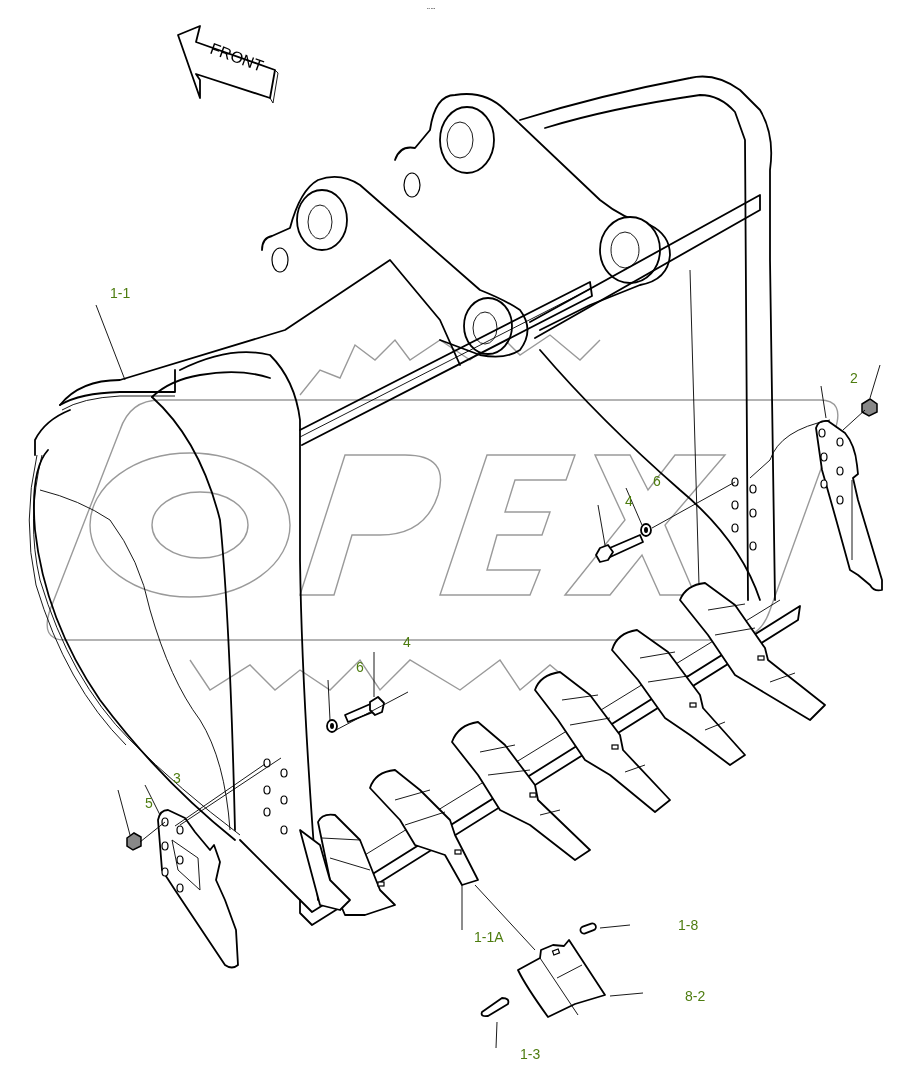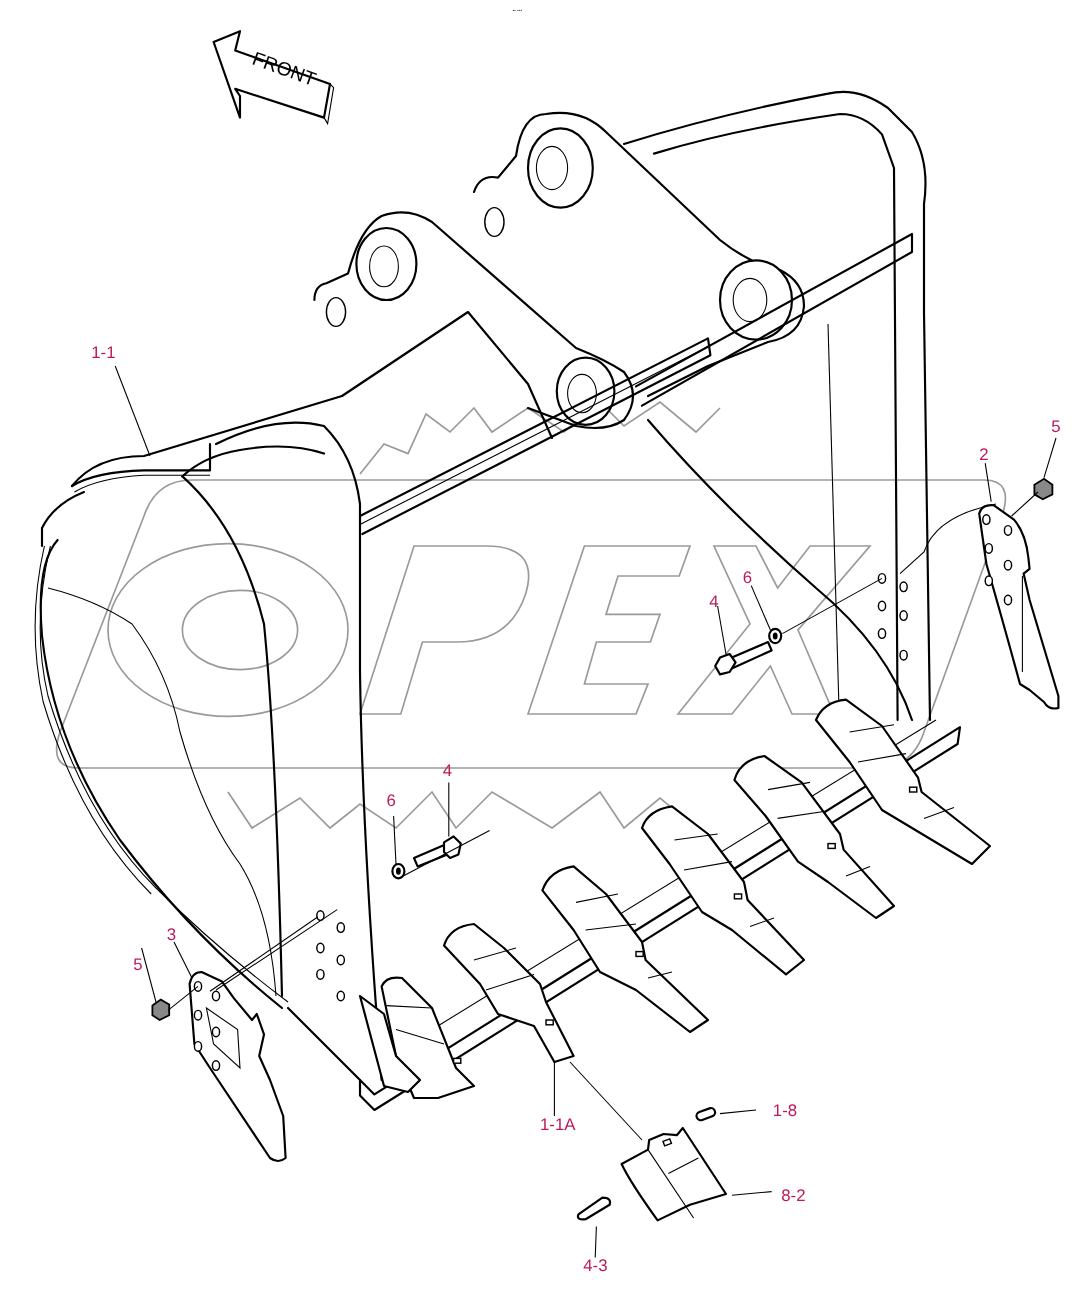--- a/index.html
+++ b/index.html
@@ -6,21 +6,21 @@
   body { width: 905px; height: 1082px; overflow: hidden; position: relative; font-family: "Liberation Sans", sans-serif; }
   #stage { position: absolute; left: 0; top: 0; width: 905px; height: 1082px; }
   svg { position: absolute; left: 0; top: 0; }
   .ln { fill: none; stroke: #000; stroke-width: 1.8; stroke-linejoin: round; stroke-linecap: round; }
   .th { fill: none; stroke: #000; stroke-width: 0.9; }
   .lead { fill: none; stroke: #000; stroke-width: 0.9; }
   .wm { fill: none; stroke: #9a9a9a; stroke-width: 1.4; }
   .part { fill: #fff; stroke: #000; stroke-width: 1.8; stroke-linejoin: round; }
   .hole { fill: #fff; stroke: #000; stroke-width: 1.2; }
   .nut { fill: #888; stroke: #000; stroke-width: 1.5; }
-  .callout { position: absolute; font-size: 14px; color: #be185d; line-height: 1; white-space: nowrap; }
+  .callout { position: absolute; font-size: 14px; color: #4d7c0f; line-height: 1; white-space: nowrap; margin-left: 34px; }
   .front-text { font-size: 16px; font-family: "Liberation Sans", sans-serif; }
   .tiny { position: absolute; font-size: 4px; color: #555; }
 </style>
 </head>
 <body>
 
 <div id="stage">
 <svg width="905" height="1082" viewBox="0 0 905 1082">
 
   <g>
@@ -220,23 +220,23 @@
     <path class="lead" d="M475 885 L535 950"></path>
     <path class="lead" d="M600 928 L630 925"></path>
     <path class="lead" d="M610 996 L643 993"></path>
     <path class="lead" d="M497 1022 L496 1048"></path>
   </g>
 </svg>
 
 <div class="tiny" style="left:427px;top:6px;">•• •••</div>
 
 <div class="callout" style="left:76px;top:286px;">1-1</div>
-<div class="callout" style="left:450px;top:930px;">1-1A</div>
+<div class="callout" style="left:440px;top:930px;">1-1A</div>
 <div class="callout" style="left:651px;top:989px;">8-2</div>
-<div class="callout" style="left:486px;top:1047px;">4-3</div>
+<div class="callout" style="left:486px;top:1047px;">1-3</div>
 <div class="callout" style="left:644px;top:918px;">1-8</div>
 <div class="callout" style="left:816px;top:371px;">2</div>
 <div class="callout" style="left:139px;top:771px;">3</div>
 <div class="callout" style="left:591px;top:494px;">4</div>
 <div class="callout" style="left:369px;top:635px;">4</div>
 <div class="callout" style="left:876px;top:348px;">5</div>
 <div class="callout" style="left:111px;top:796px;">5</div>
 <div class="callout" style="left:619px;top:474px;">6</div>
 <div class="callout" style="left:322px;top:660px;">6</div>
 </div>

